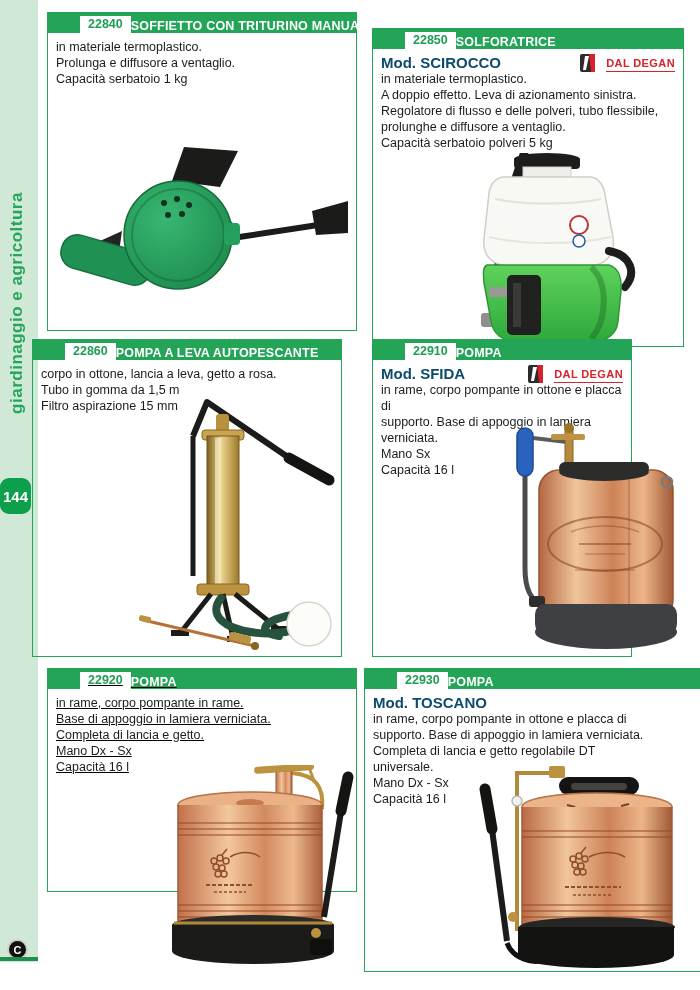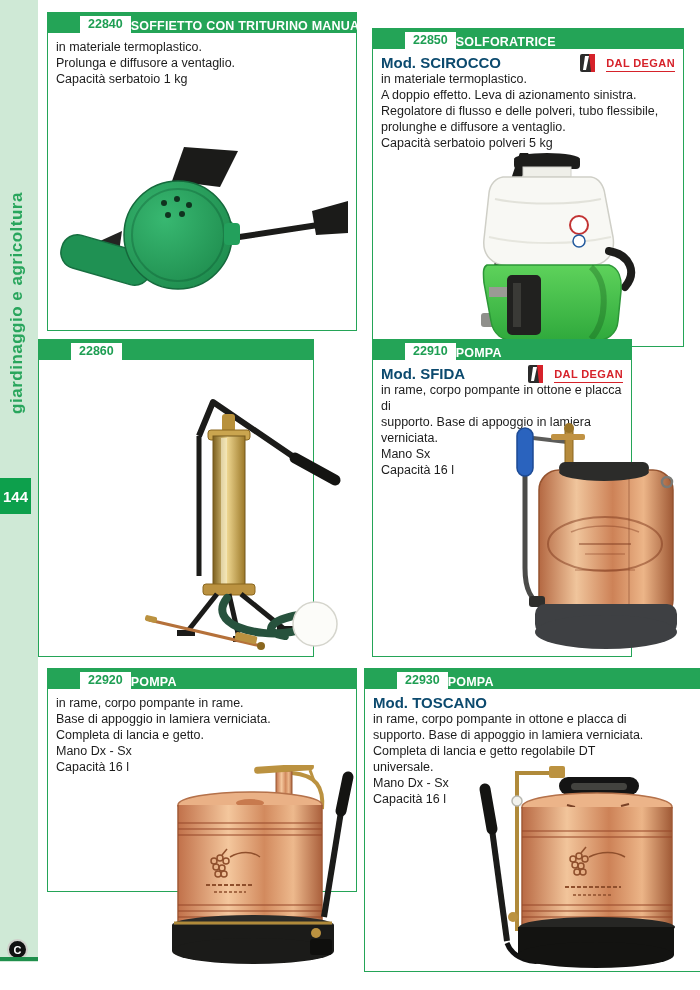--- a/index.html
+++ b/index.html
@@ -5,21 +5,21 @@
   html,body{margin:0;padding:0;background:#ffffff;}
   .page{position:relative;width:700px;height:990px;background:#ffffff;overflow:hidden;
         font-family:"Liberation Sans","DejaVu Sans",sans-serif;}
 
   
   .sidebar{position:absolute;left:0;top:0;width:38px;height:962px;background:#cfe9d6;}
   .sidebar-text{position:absolute;left:-191px;top:291px;width:420px;height:24px;
                 transform:rotate(-90deg);text-align:center;color:#28a55c;
                 font-weight:700;font-size:17px;letter-spacing:.5px;}
   .page-num{position:absolute;left:0;top:478px;width:31px;height:36px;background:#0da04c;
-            color:#fff;font-weight:700;font-size:15px;display:flex;align-items:center;justify-content:center;}
+            color:#fff;font-weight:700;font-size:15px;display:flex;align-items:center;justify-content:center;border-radius:9px;}
   .c-logo{position:absolute;left:7px;top:939px;width:17px;height:17px;border-radius:50%;
           background:#111;color:#fff;font-size:11px;font-weight:700;display:flex;
           align-items:center;justify-content:center;border:2px solid #cfcfca;box-sizing:content-box;}
   .sidebar-rule{position:absolute;left:0;top:957px;width:38px;height:4px;background:#1f8f4c;}
 
   
   .cell{position:absolute;}
   .cell-header{height:21px;background:#24a457;display:flex;align-items:flex-end;padding-left:29px;}
   .code-chip{display:inline-block;background:#fff;color:#1e9e53;font-weight:700;
              font-size:12.5px;line-height:17px;height:17px;padding:0 8px;margin-left:4px;}
@@ -128,26 +128,30 @@
         <path d="M186,98 C208,102 214,120 202,134" stroke="#1d1d1b" stroke-width="8" fill="none" stroke-linecap="round"></path>
         <path d="M64,112 L186,112 C196,115 199,126 198,138 L195,168 C194,181 184,188 171,188 L93,188 C79,188 70,181 68,168 L61,130 C60,119 60,114 64,112 Z" fill="url(#lg2)" stroke="#2c9637" stroke-width="1.5"></path>
         <path d="M168,114 C186,130 184,168 168,186" stroke="rgba(20,90,25,0.35)" stroke-width="6" fill="none"></path>
         <rect x="84" y="122" width="34" height="60" rx="5" fill="#21211f"></rect>
         <rect x="90" y="130" width="8" height="44" fill="#3a3a36"></rect>
         <rect x="66" y="134" width="18" height="10" fill="#9a9a95"></rect>
       </svg>
     </div>
   </section>
 
-  <section class="cell" style="left:38px;top:339px;width:276px;height:318px;">
+  <section class="cell" style="left:32px;top:339px;width:310px;height:318px;">
     <header class="cell-header">
       <span class="code-chip">22860</span>
+      <span class="cell-title">POMPA A LEVA AUTOPESCANTE</span>
     </header>
     <div class="cell-body">
       <div class="model-line"></div>
+      <div class="desc">corpo in ottone, lancia a leva, getto a rosa.
+Tubo in gomma da 1,5 m
+Filtro aspirazione 15 mm</div>
       <svg class="art" style="left:104px;top:26px;width:200px;height:266px;" viewBox="0 0 200 266">
         <defs>
           <linearGradient id="lg3" x1="0" y1="0" x2="1" y2="0">
             <stop offset="0" stop-color="#7c5f1d"></stop>
               <stop offset="0.45" stop-color="#ecd48e"></stop>
               <stop offset="1" stop-color="#9c7828"></stop>
           </linearGradient>
         </defs>
         <path d="M56,50 L70,16 L164,80" stroke="#1b1b19" stroke-width="6" fill="none" stroke-linejoin="round"></path>
         <line x1="152" y1="72" x2="192" y2="94" stroke="#141412" stroke-width="11" stroke-linecap="round"></line>
@@ -222,21 +226,21 @@
         <line x1="100" y1="124" x2="152" y2="124" stroke="rgba(125,55,28,0.45)" stroke-width="2"></line>
         <line x1="106" y1="134" x2="146" y2="134" stroke="rgba(125,55,28,0.35)" stroke-width="1.5"></line>
         <line x1="96" y1="150" x2="156" y2="150" stroke="rgba(125,55,28,0.35)" stroke-width="1.5"></line>
         <rect x="50" y="176" width="16" height="11" rx="3" fill="#2e2e2c"></rect>
         <rect x="56" y="184" width="142" height="30" rx="10" fill="#3e4043"></rect>
         <ellipse cx="127" cy="212" rx="71" ry="17" fill="#3e4043"></ellipse>
       </svg>
     </div>
   </section>
 
-  <section class="cell" style="left:47px;top:668px;width:310px;height:224px;">
+  <section class="cell" style="left:47px;top:668px;width:310px;height:224px;text-decoration:underline;">
     <header class="cell-header">
       <span class="code-chip">22920</span>
       <span class="cell-title">POMPA</span>
     </header>
     <div class="cell-body">
       <div class="model-line"></div>
       <div class="desc">in rame, corpo pompante in rame.
 Base di appoggio in lamiera verniciata.
 Completa di lancia e getto.
 Mano Dx - Sx

